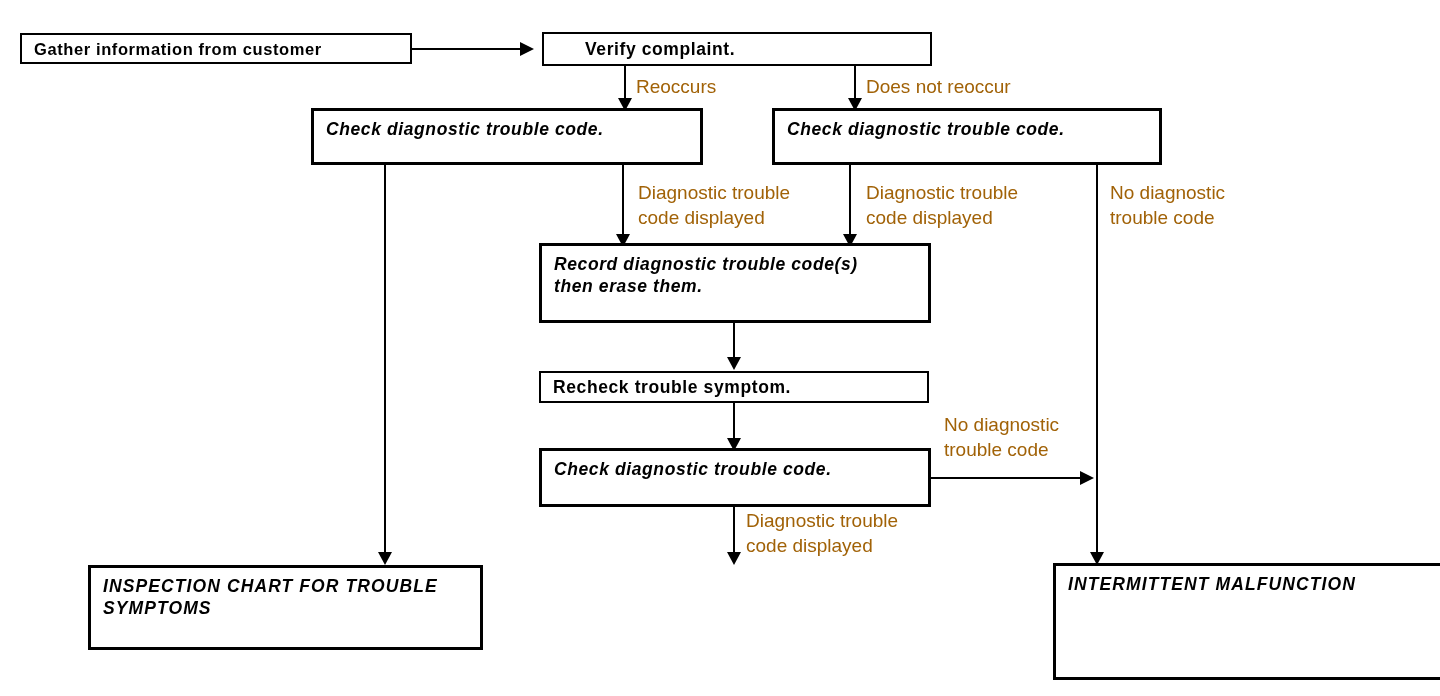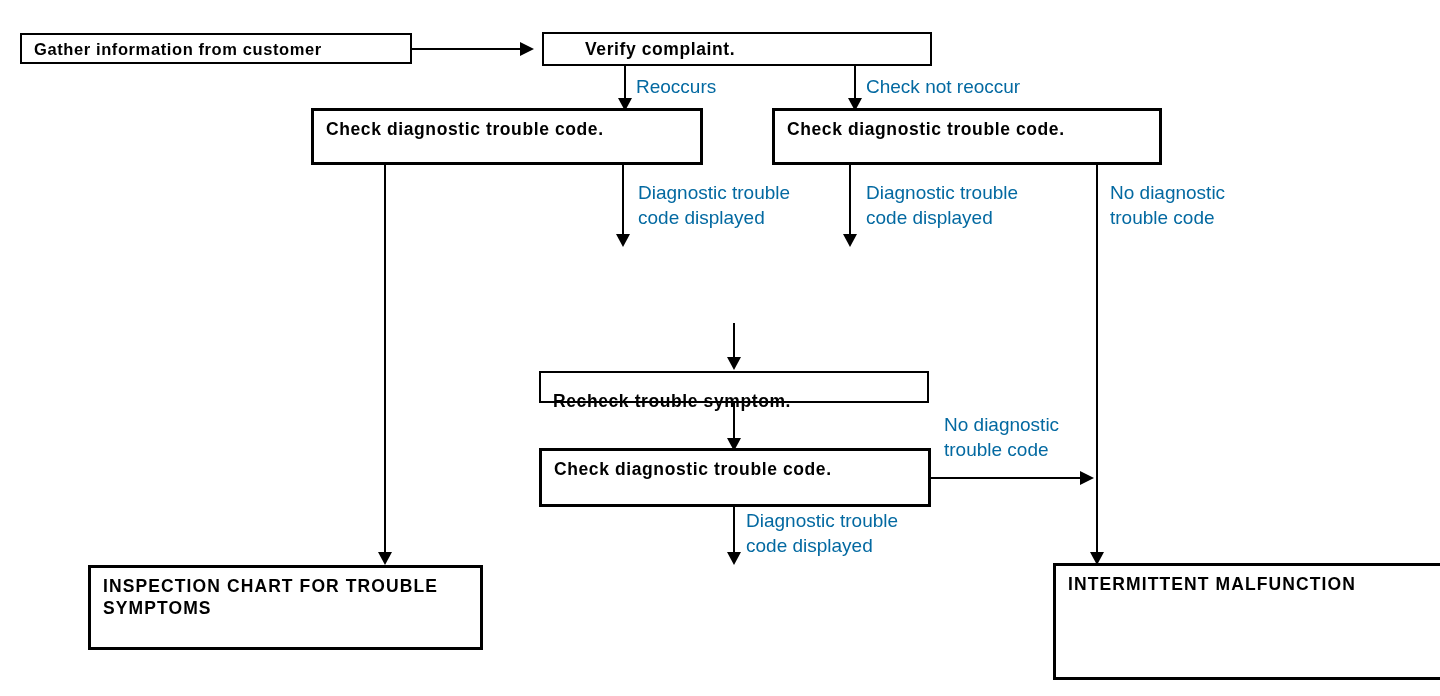--- a/index.html
+++ b/index.html
@@ -24,36 +24,36 @@
     position: absolute;
     box-sizing: border-box;
     border: 2px solid #000;
     background: #fff;
     padding: 7px 10px 6px 12px;
     font-weight: bold;
     line-height: 1.28;
     letter-spacing: 0.2px;
   }
   .node.thin { border-width: 2px; }
-  .node.heavy { border-width: 3px; }
+  .node.heavy { border-width: 3px; font-style: italic; }
   .node .txt { display: block; white-space: pre-line; }
   .fs-16 { font-size: 16.5px; }
   .fs-17 { font-size: 17.5px; }
 
   
   .sp1 { letter-spacing: 0.6px; }
   .sp2 { letter-spacing: 1.1px; }
 
   
   .elabel {
     position: absolute;
     font-size: 19px;
     line-height: 1.32;
     white-space: pre-line;
-    color: #0369a1;
+    color: #a16207;
     font-family: "Liberation Sans", sans-serif;
   }
 
   
   .vline {
     position: absolute;
     width: 2px;
     background: #000;
   }
   .vline.thinline { width: 1.5px; }
@@ -95,21 +95,21 @@
   <div class="node thin fs-17 sp1" style="left:542px; top:32px; width:390px; height:34px; padding-top:4px;padding-left:41px;">
     <span class="txt">Verify   complaint.</span>
   </div>
 
   <div class="vline" style="left:624px; top:66px; height:36px;"></div>
   <div class="arrow-down" style="left:618px; top:98px;"></div>
   <div class="elabel" style="left:636px; top:74px;">Reoccurs</div>
 
   <div class="vline" style="left:854px; top:66px; height:36px;"></div>
   <div class="arrow-down" style="left:848px; top:98px;"></div>
-  <div class="elabel" style="left:866px; top:74px;">Check not reoccur</div>
+  <div class="elabel" style="left:866px; top:74px;">Does not reoccur</div>
 
   <div class="node heavy fs-17 sp1" style="left:311px; top:108px; width:392px; height:57px;">
     <span class="txt">Check  diagnostic  trouble  code.</span>
   </div>
 
   <div class="node heavy fs-17 sp1" style="left:772px; top:108px; width:390px; height:57px;">
     <span class="txt">Check  diagnostic  trouble  code.</span>
   </div>
 
 
@@ -127,25 +127,29 @@
 
   <div class="vline thinline" style="left:622px; top:165px; height:78px;"></div>
   <div class="arrow-down" style="left:616px; top:234px;"></div>
 
   <div class="vline thinline" style="left:849px; top:165px; height:78px;"></div>
   <div class="arrow-down" style="left:843px; top:234px;"></div>
 
   <div class="vline thinline" style="left:1096px; top:165px; height:391px;"></div>
   <div class="arrow-down" style="left:1090px; top:552px;"></div>
 
+  <div class="node heavy fs-17 sp1" style="left:539px; top:243px; width:392px; height:80px;">
+    <span class="txt">Record  diagnostic  trouble  code(s)
+then  erase  them.</span>
+  </div>
 
   <div class="vline thinline" style="left:733px; top:323px; height:42px;"></div>
   <div class="arrow-down" style="left:727px; top:357px;"></div>
 
-  <div class="node thin fs-17 sp1" style="left:539px; top:371px; width:390px; height:32px; padding-top:17px;">
+  <div class="node thin fs-17 sp1" style="left:539px; top:371px; width:390px; height:32px; padding-top:3px;">
     <span class="txt">Recheck  trouble  symptom.</span>
   </div>
 
   <div class="vline thinline" style="left:733px; top:403px; height:43px;"></div>
   <div class="arrow-down" style="left:727px; top:438px;"></div>
 
   <div class="node heavy fs-17 sp1" style="left:539px; top:448px; width:392px; height:59px;">
     <span class="txt">Check  diagnostic  trouble  code.</span>
   </div>
 

